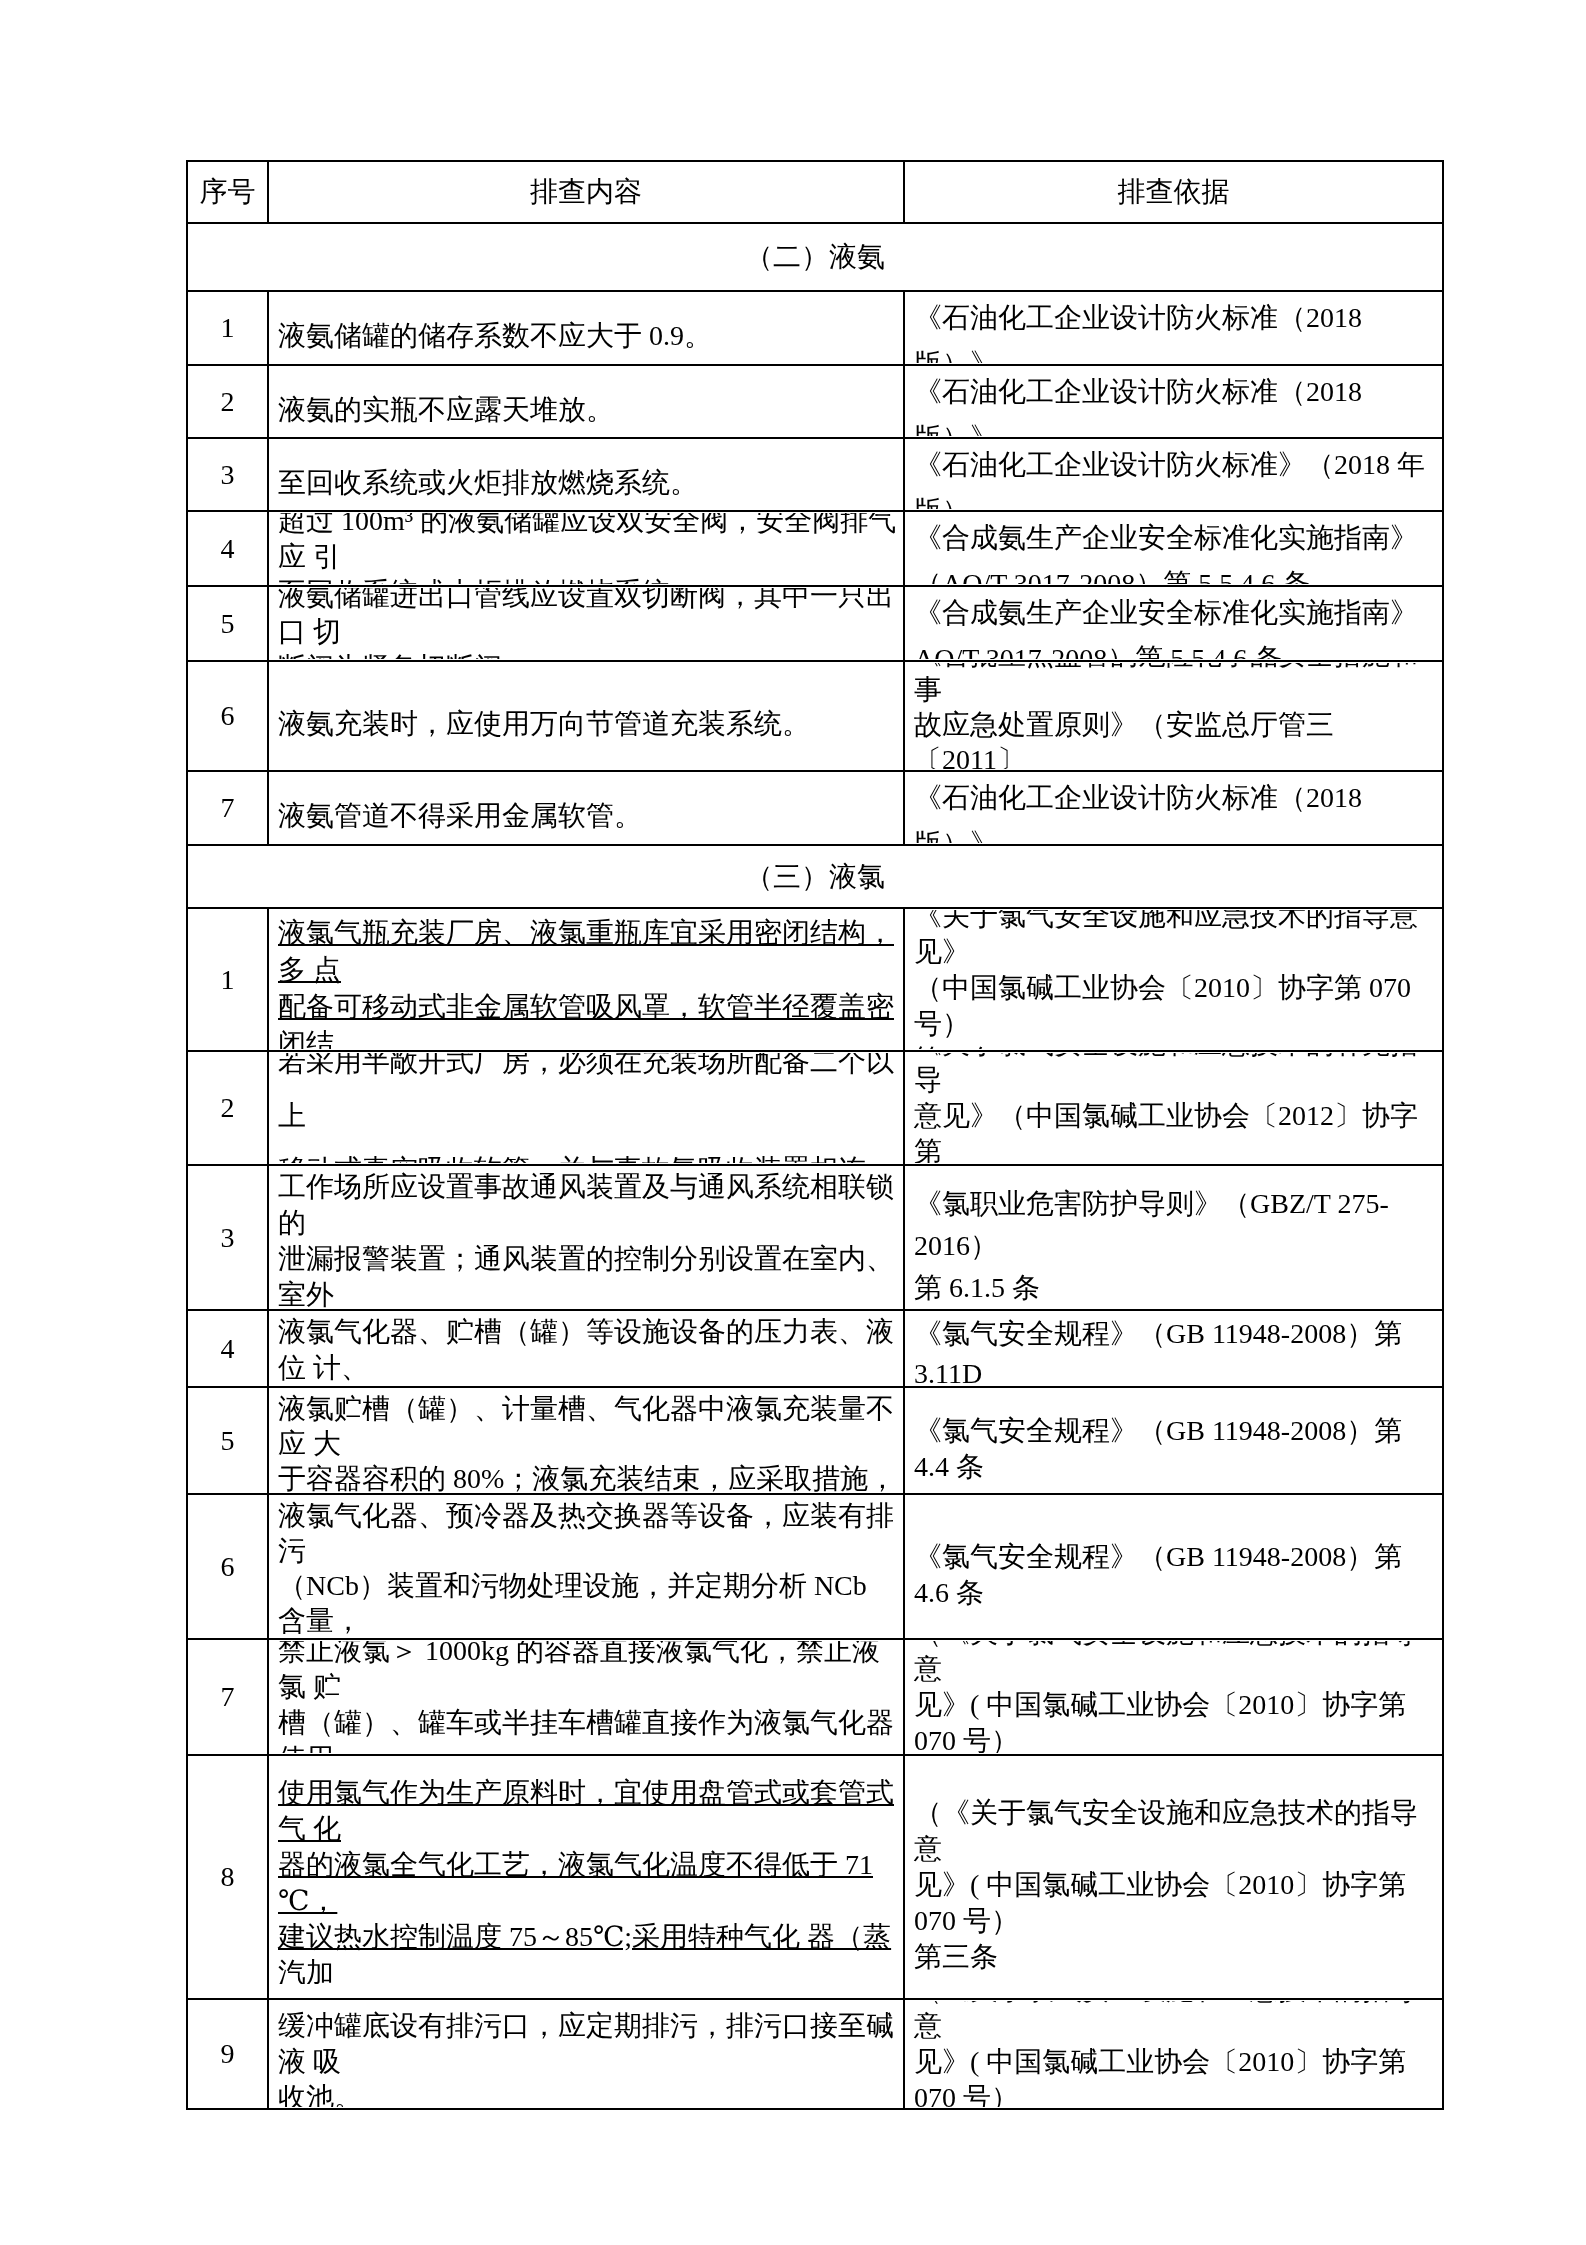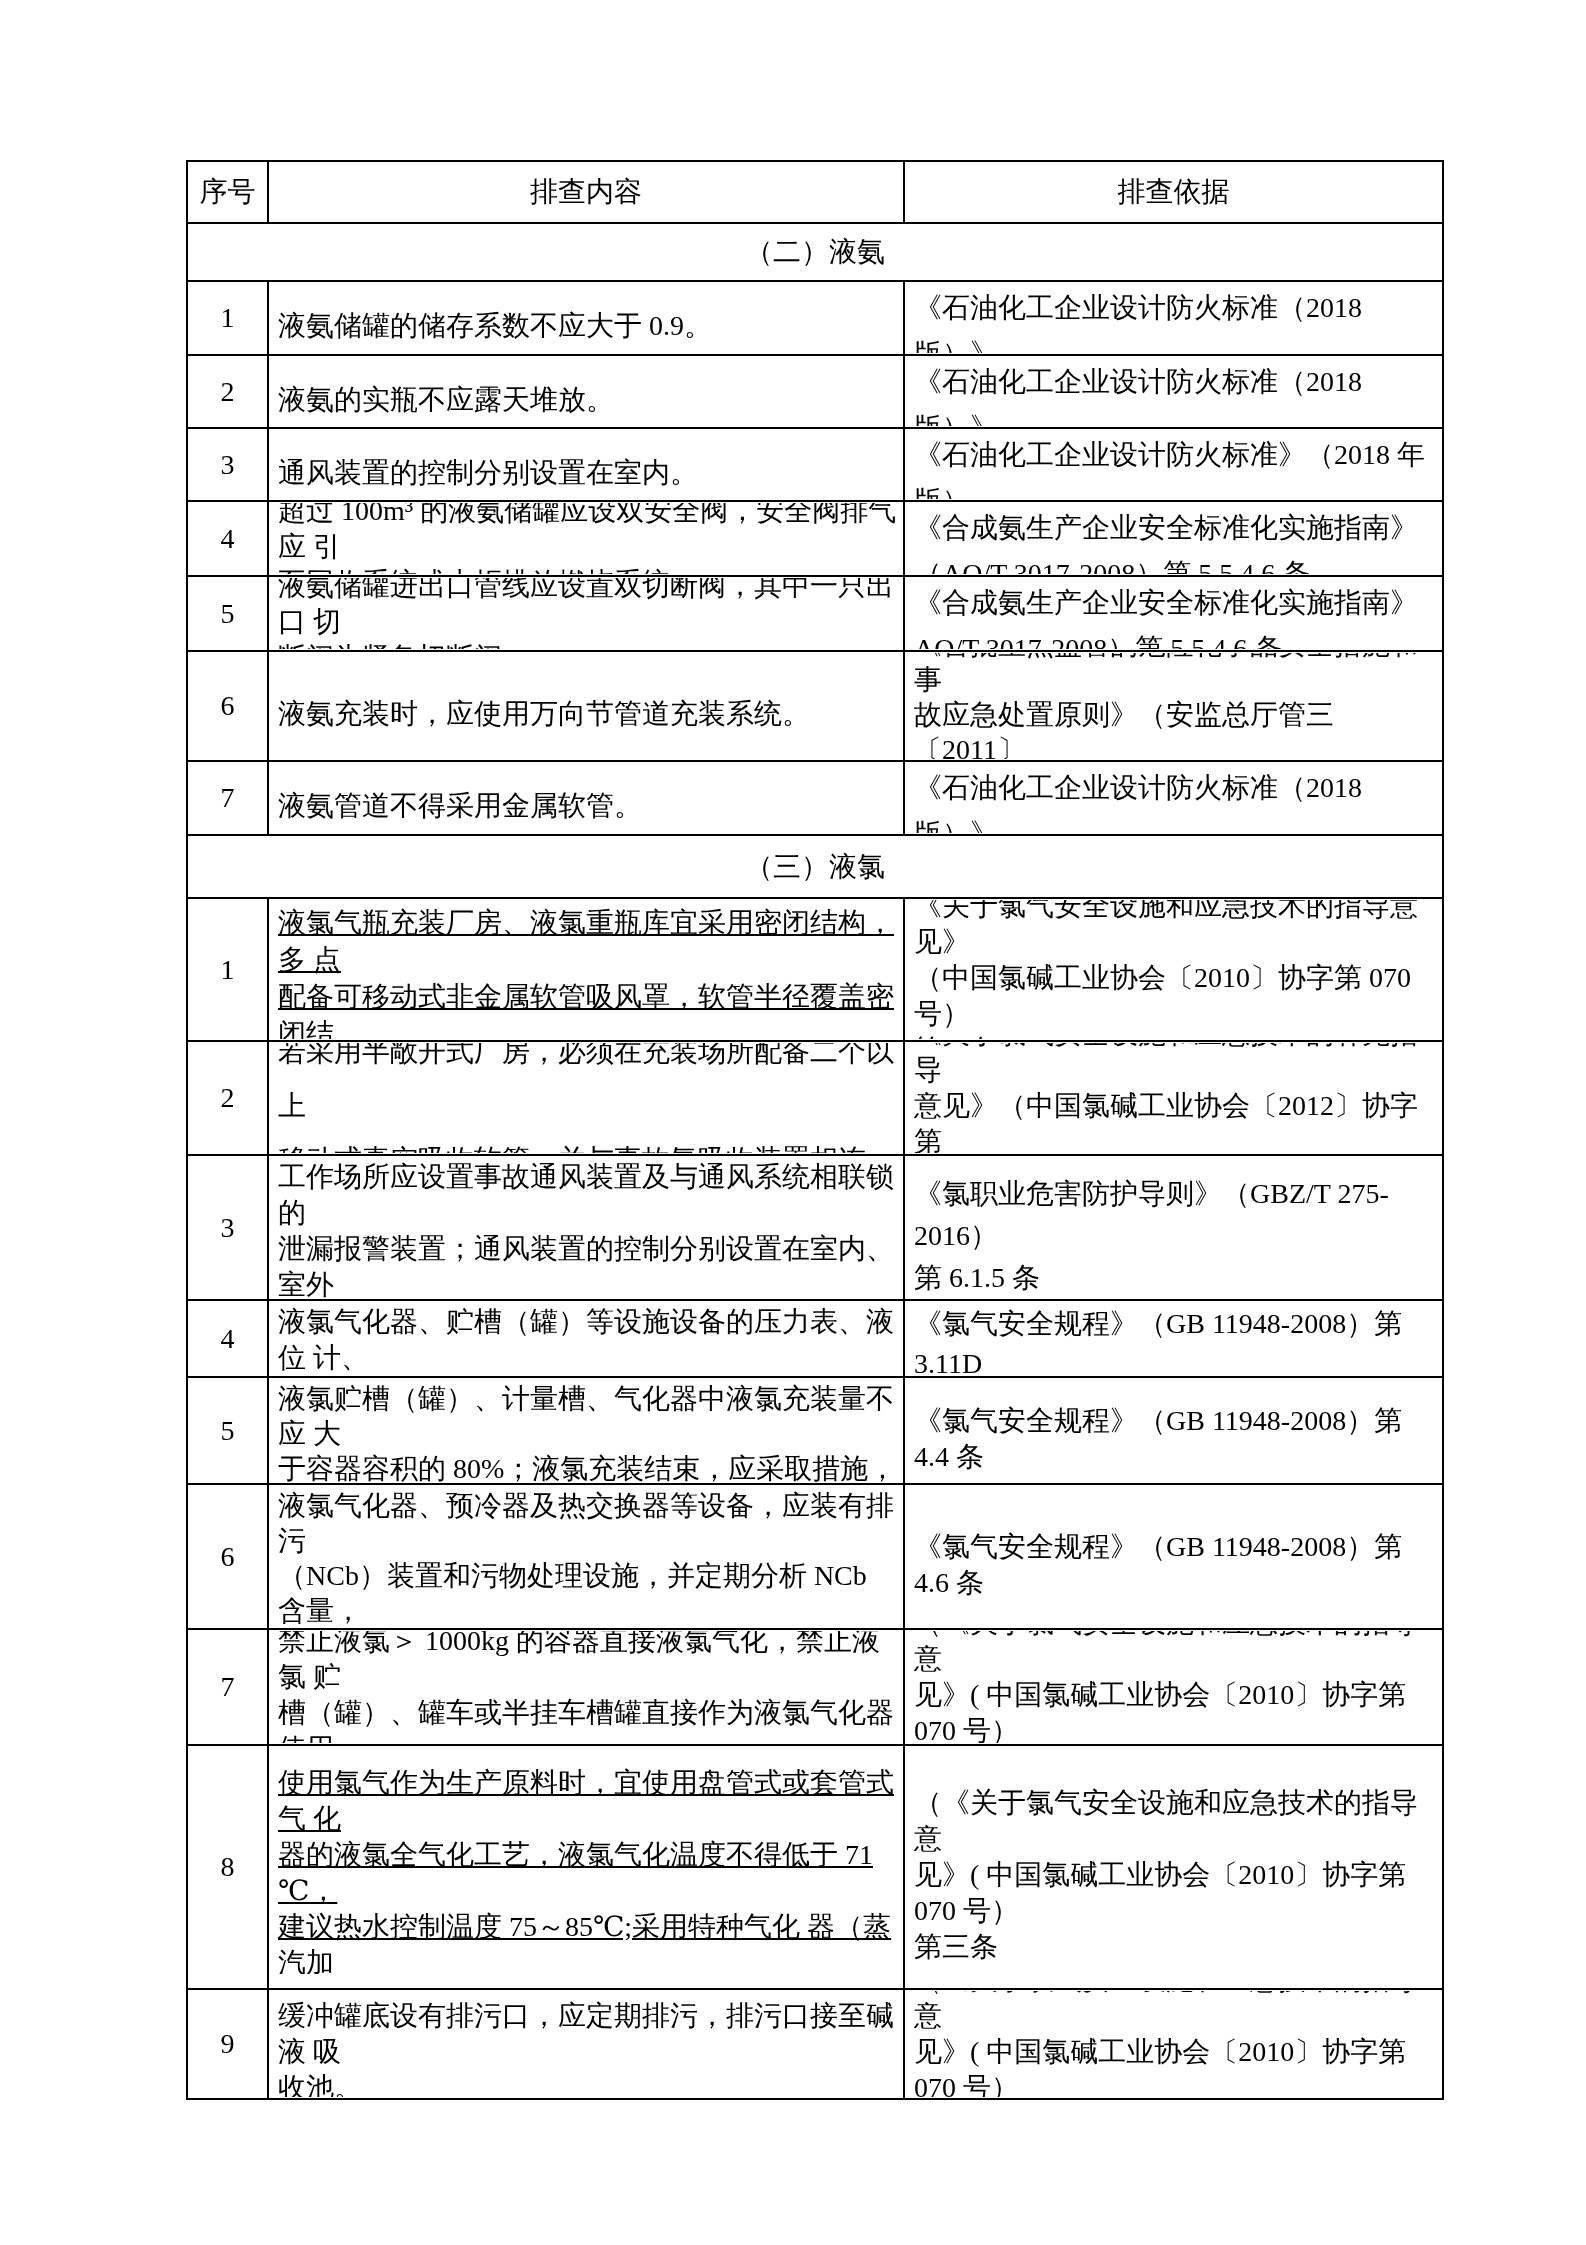--- a/index.html
+++ b/index.html
@@ -66,21 +66,21 @@
     <col style="width:539px">
   </colgroup>
 
   <tbody>
         <tr style="height:62px">
     <td class="head">序号</td>
     <td class="head">排查内容</td>
     <td class="head">排查依据</td>
   </tr>
 
-  <tr style="height:58px">
+  <tr style="height:68px">
     <td class="sect" colspan="3">（二）液氨</td>
   </tr>
 
   <tr style="height:74px">
     <td class="num">1</td>
     <td>
             <div class="box" style="height:70px;line-height:36px">
               <div class="txt">液氨储罐的储存系数不应大于 0.9。</div>
             </div>
           </td>
@@ -104,21 +104,21 @@
               <div class="txt">《石油化工企业设计防火标准（2018 版）》
 （GB 50160-2008）第 6.5.5 条</div>
             </div>
           </td>
   </tr>
 
   <tr style="height:73px">
     <td class="num">3</td>
     <td>
             <div class="box" style="height:69px;line-height:36px">
-              <div class="txt">通风装置的控制分别设置在室内。</div>
+              <div class="txt">至回收系统或火炬排放燃烧系统。</div>
             </div>
           </td>
     <td>
             <div class="box top" style="height:69px;line-height:46px">
               <div class="txt">《石油化工企业设计防火标准》（2018 年版）
 （GB 50160-2008）第 5.5.10 条</div>
             </div>
           </td>
   </tr>
 

